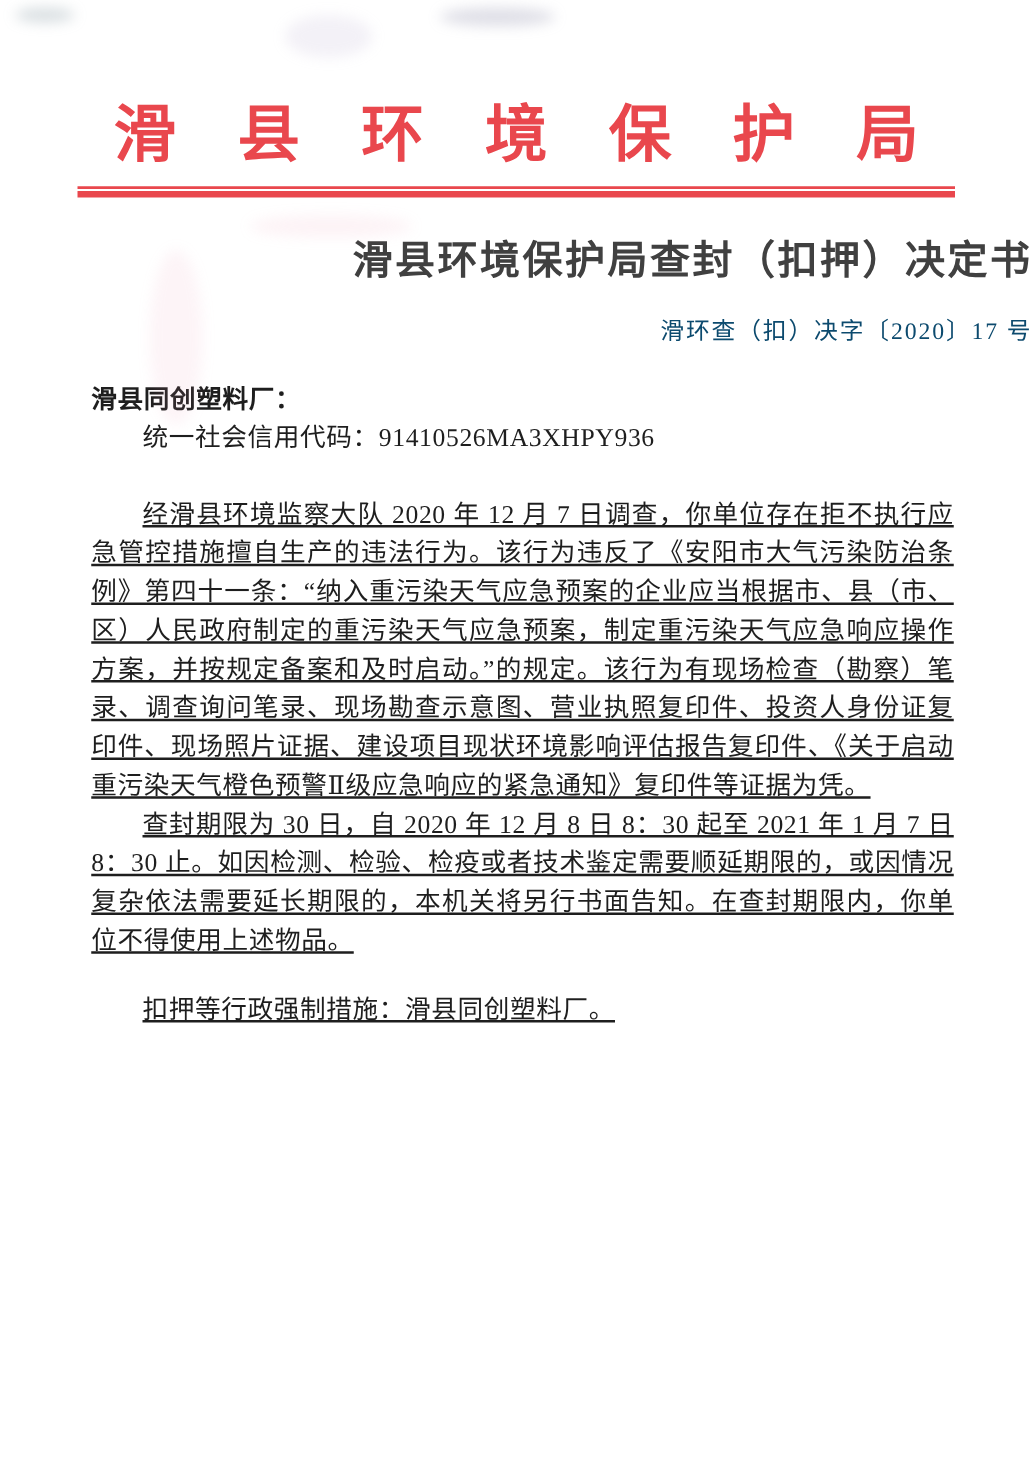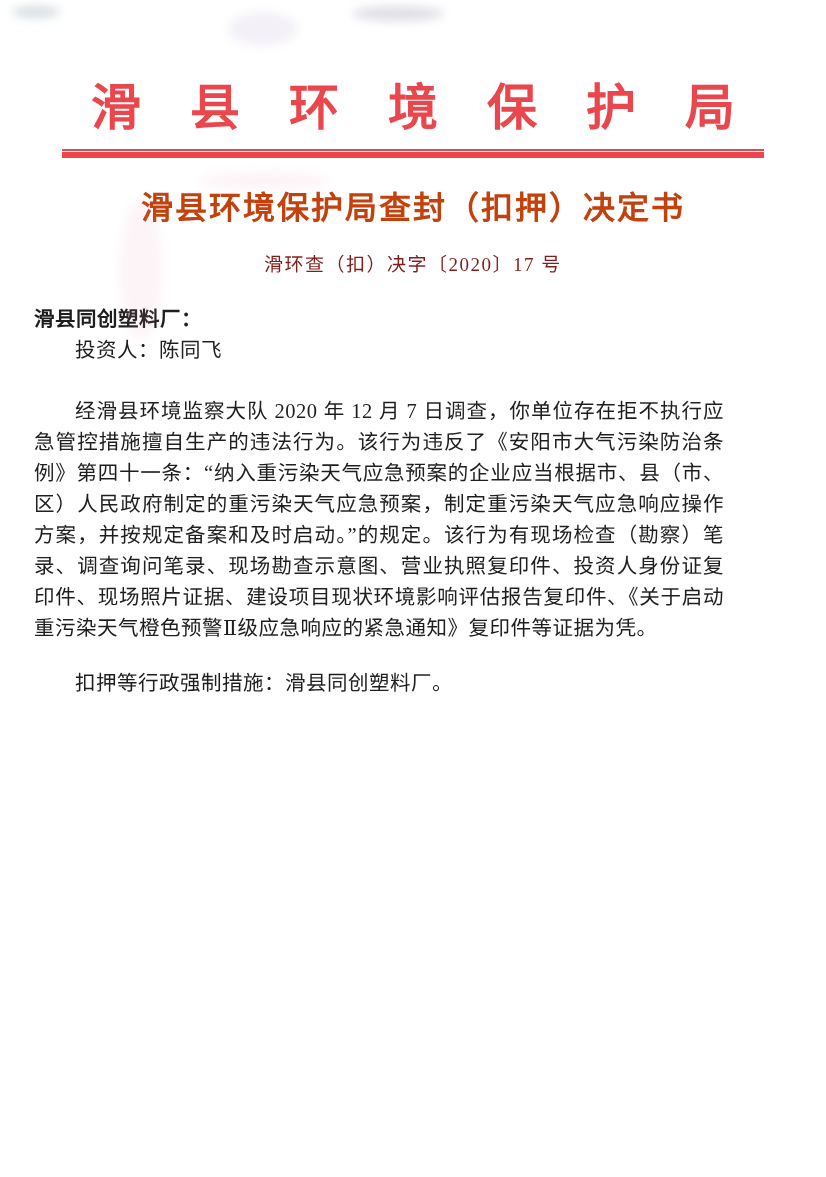--- a/index.html
+++ b/index.html
@@ -43,48 +43,48 @@
       to bottom,
       #e9474d 0px,  #e9474d 2px,
       #ffffff 2px,  #ffffff 3.5px,
       #e9474d 3.5px, #e9474d 9px
     );
   }
 
   
   .doc-title {
     margin-top: 30px;
-    text-align: center;
+    text-align: right;
     font-size: 32px;
     font-weight: 700;
     letter-spacing: 2px;
-    color: #c2410c;
+    color: #404040;
     line-height: 1.25;
   }
   .doc-number {
     margin-top: 13px;
-    text-align: center;
+    text-align: right;
     font-size: 19px;
     letter-spacing: 1.5px;
-    color: #7f1d1d;
+    color: #0c4a6e;
   }
 
   
   .content {
     width: 690px;
-    margin-left: 34px;
+    margin-left: 73px;
     font-size: 20.5px;
     line-height: 31px;
   }
 
   .recipient { margin-top: 28px; }
   .recipient-name { font-weight: 700; letter-spacing: 0.5px; }
   .recipient-line { text-indent: 2em; letter-spacing: 0.5px; }
 
-  .body-text { margin-top: 30px; }
+  .body-text { margin-top: 30px; text-decoration: underline; }
   .body-text p {
     margin: 0;
     text-align: justify;
     text-justify: inter-character;
     text-indent: 2em;
     letter-spacing: 0.5px;
   }
   .body-text p.storage-line { margin-top: 24px; }
 </style>
 </head>
@@ -105,23 +105,24 @@
 
   <h1 class="doc-title">滑县环境保护局查封（扣押）决定书</h1>
 
   <div class="doc-number">滑环查（扣）决字〔2020〕17 号</div>
 
   <div class="content">
 
     <div class="recipient">
       <div class="recipient-name">滑县同创塑料厂：</div>
       <div class="recipient-line">
-        <span>投资人：</span><span>陈同飞</span>
+        <span>统一社会信用代码：</span><span>91410526MA3XHPY936</span>
       </div>
     </div>
 
     <div class="body-text">
       <p>经滑县环境监察大队 2020 年 12 月 7 日调查，你单位存在拒不执行应急管控措施擅自生产的违法行为。该行为违反了《安阳市大气污染防治条例》第四十一条：“纳入重污染天气应急预案的企业应当根据市、县（市、区）人民政府制定的重污染天气应急预案，制定重污染天气应急响应操作方案，并按规定备案和及时启动。”的规定。该行为有现场检查（勘察）笔录、调查询问笔录、现场勘查示意图、营业执照复印件、投资人身份证复印件、现场照片证据、建设项目现状环境影响评估报告复印件、《关于启动重污染天气橙色预警Ⅱ级应急响应的紧急通知》复印件等证据为凭。</p>
+      <p>查封期限为 30 日，自 2020 年 12 月 8 日 8：30 起至 2021 年 1 月 7 日 8：30 止。如因检测、检验、检疫或者技术鉴定需要顺延期限的，或因情况复杂依法需要延长期限的，本机关将另行书面告知。在查封期限内，你单位不得使用上述物品。</p>
       <p class="storage-line">扣押等行政强制措施：滑县同创塑料厂。</p>
     </div>
 
   </div>
 </div>
 
 </body></html>

